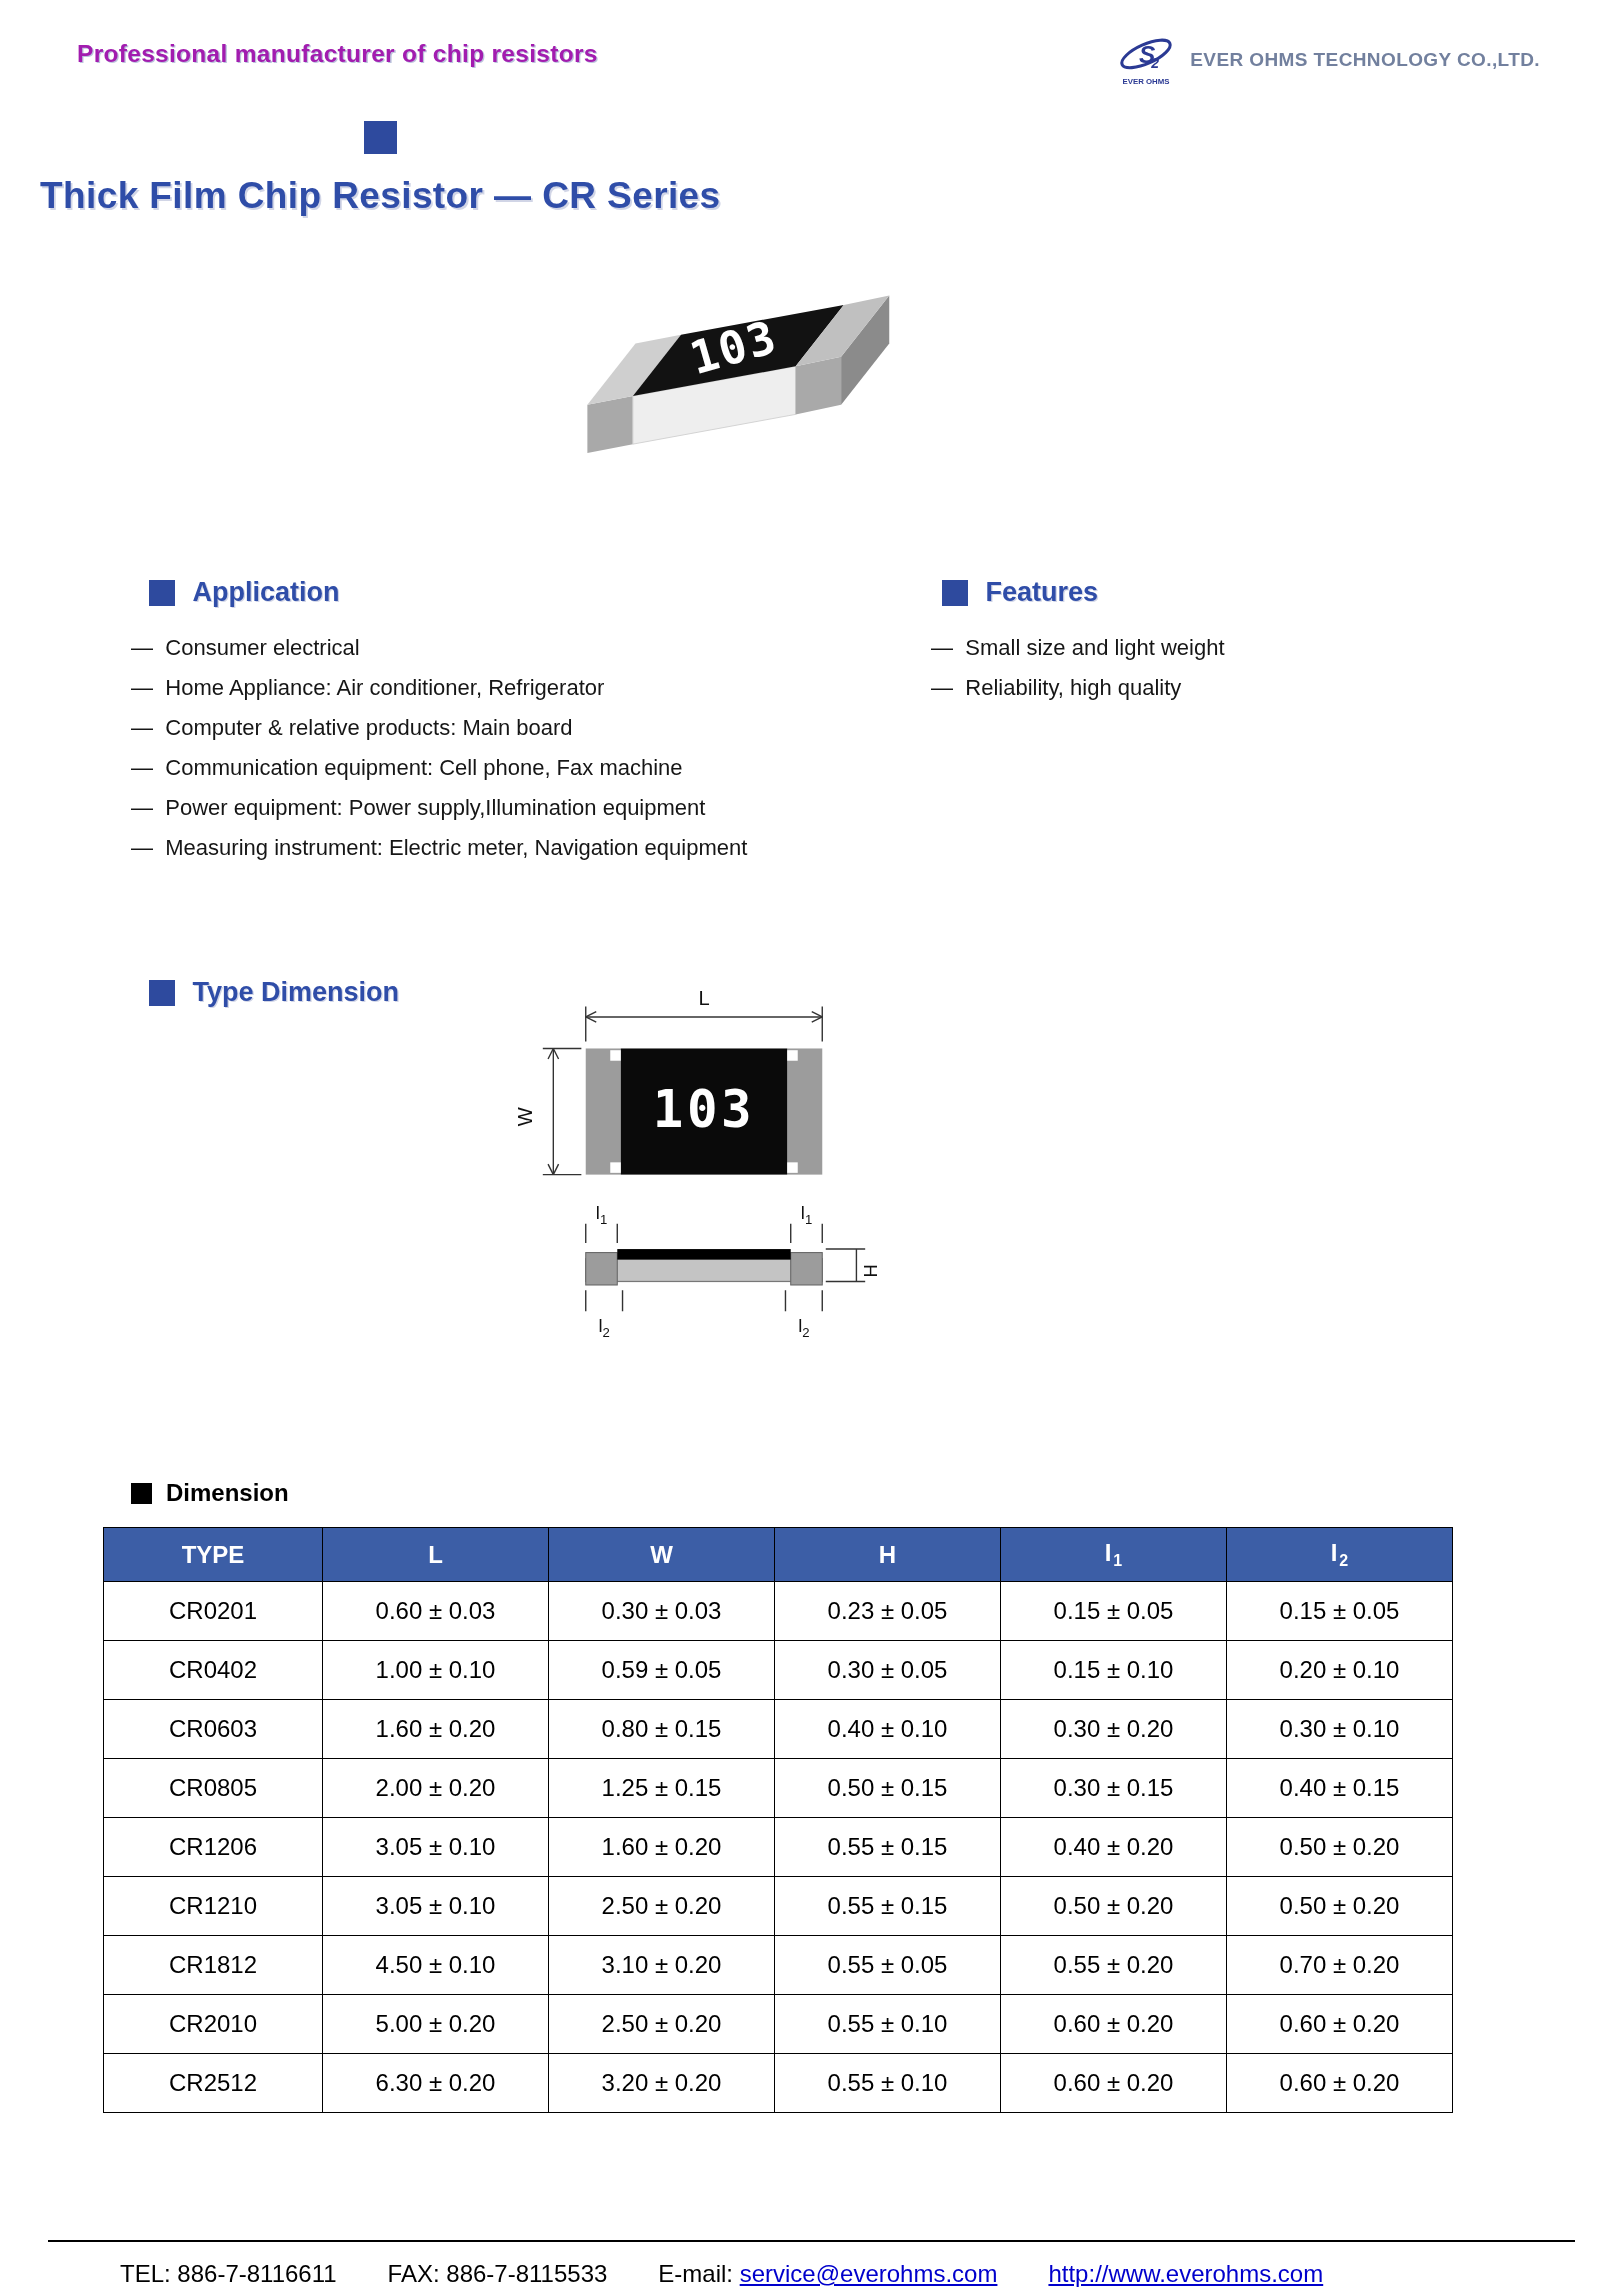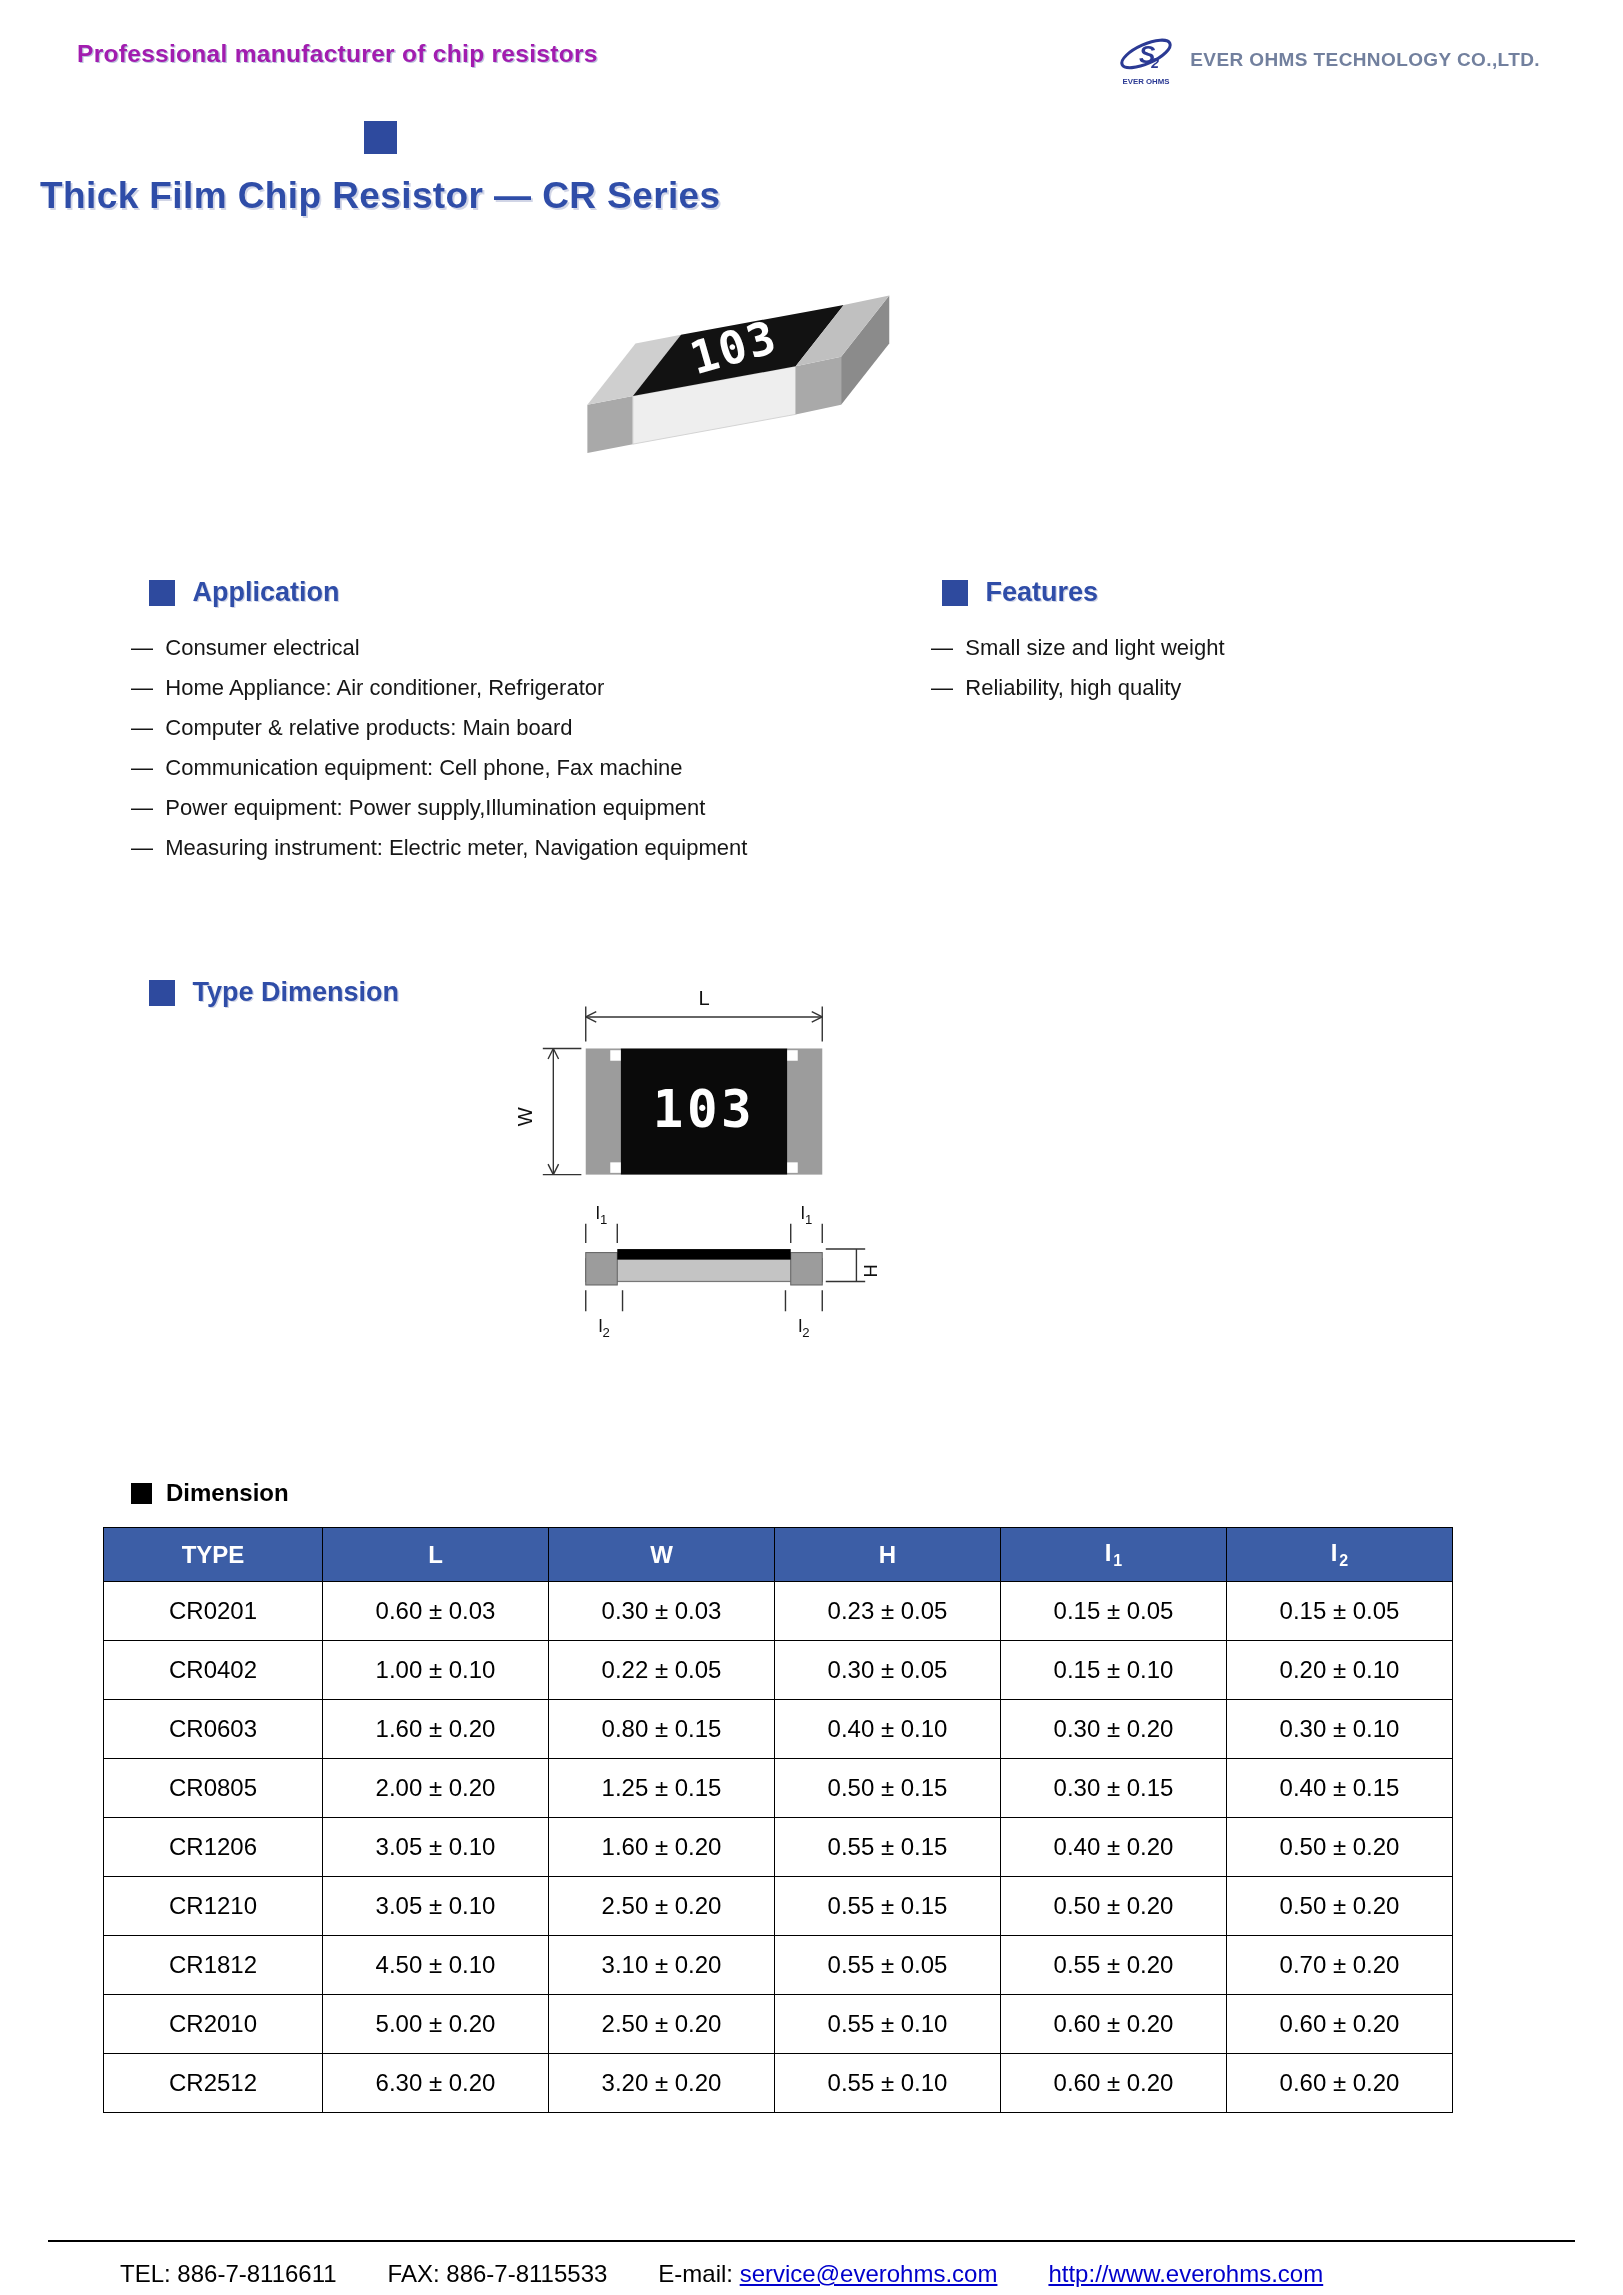--- a/index.html
+++ b/index.html
@@ -231,21 +231,21 @@
         <td>CR0201</td>
         <td>0.60 ± 0.03</td>
         <td>0.30 ± 0.03</td>
         <td>0.23 ± 0.05</td>
         <td>0.15 ± 0.05</td>
         <td>0.15 ± 0.05</td>
       </tr>
       <tr>
         <td>CR0402</td>
         <td>1.00 ± 0.10</td>
-        <td>0.22 ± 0.05</td>
+        <td>0.59 ± 0.05</td>
         <td>0.30 ± 0.05</td>
         <td>0.15 ± 0.10</td>
         <td>0.20 ± 0.10</td>
       </tr>
       <tr>
         <td>CR0603</td>
         <td>1.60 ± 0.20</td>
         <td>0.80 ± 0.15</td>
         <td>0.40 ± 0.10</td>
         <td>0.30 ± 0.20</td>

